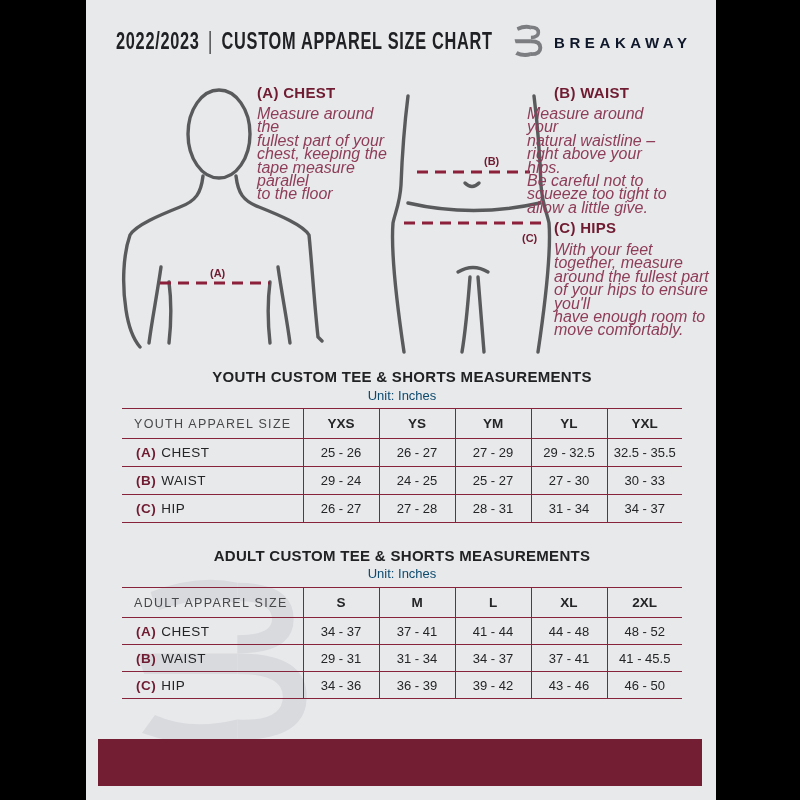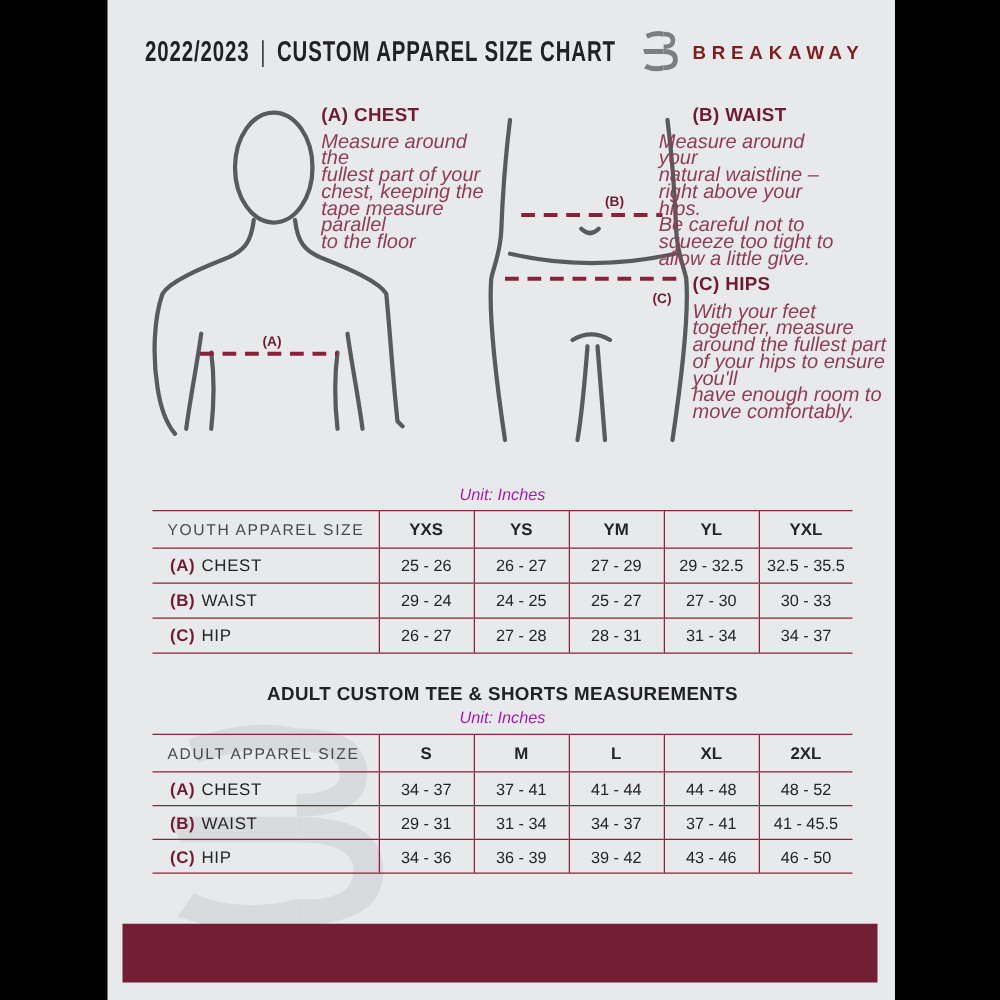--- a/index.html
+++ b/index.html
@@ -23,40 +23,40 @@
   .letterbox.right{left:716px;width:84px;}
   .page{position:absolute;left:86px;top:0;width:630px;height:800px;background:var(--bg);overflow:hidden;}
 
   
   .hdr-title{position:absolute;left:30px;top:28px;white-space:nowrap;
     transform:scaleX(0.71);transform-origin:left center;
     font-weight:bold;font-size:23px;color:#202124;letter-spacing:1px;}
   .hdr-title .pipe{font-weight:normal;color:#3a3b3d;margin:0 12px;}
   .brand-logo{position:absolute;left:425px;top:21px;color:#7c7d80;}
   .wordmark{position:absolute;left:468px;top:34px;font-weight:bold;font-size:15px;
-    letter-spacing:4.6px;color:#7f1d1d;white-space:nowrap;}
+    letter-spacing:4.6px;color:#0f172a;white-space:nowrap;}
 
   
   .instr-h{position:absolute;font-weight:bold;font-size:15px;color:var(--maroon-dark);
     letter-spacing:.3px;white-space:nowrap;}
   .instr-b{position:absolute;font-style:italic;font-size:16px;line-height:13.4px;
     color:var(--plum-text);white-space:pre-line;}
 
   
   .fig{position:absolute;}
   .fig path,.fig ellipse{fill:none;stroke:var(--fig);stroke-width:3.4;stroke-linecap:round;}
   .fig .dash{stroke:var(--dash);stroke-width:3.2;stroke-dasharray:11 7;stroke-linecap:butt;}
   .fig text{font-family:"Liberation Sans",sans-serif;font-weight:bold;font-size:11px;
     fill:var(--maroon-dark);}
 
   
   .sec-title{position:absolute;left:36px;width:560px;text-align:center;
     font-weight:bold;font-size:15px;color:#212224;letter-spacing:.3px;}
   .sec-unit{position:absolute;left:36px;width:560px;text-align:center;
-    font-style:italic;font-size:13px;color:#a21caf;}
+    font-size:13px;color:#0c4a6e;}
 
   
   .tbl{position:absolute;left:36px;width:560px;border-collapse:collapse;table-layout:fixed;}
   .tbl th,.tbl td{font-size:13px;color:#242527;text-align:center;vertical-align:middle;}
   .tbl thead th{font-weight:bold;font-size:13.5px;height:30px;margin-top:26px;}
   .tbl thead th.label-col{font-weight:normal;font-size:12.5px;color:var(--label-gray);
     letter-spacing:1.3px;text-align:left;padding-left:12px;}
   .tbl tr{border-top:1.5px solid var(--maroon-line);}
   .tbl tbody tr:last-child{border-bottom:1.5px solid var(--maroon-line);}
   .tbl th + th,.tbl td + td{border-left:1.1px solid var(--maroon-line);}
@@ -143,20 +143,21 @@
 
     <div class="instr-h" style="left:468px;top:219px">(C) HIPS</div>
     <div class="instr-b" style="left:468px;top:243px;width:160px">With your feet
 together, measure
 around the fullest part
 of your hips to ensure
 you'll
 have enough room to
 move comfortably.</div>
 
+    <div class="sec-title" style="top:368px">YOUTH CUSTOM TEE &amp; SHORTS MEASUREMENTS</div>
     <div class="sec-unit" style="top:388px">Unit: Inches</div>
 
     <table class="tbl tbl-youth" style="top:408px">
       <colgroup>
           <col style="width:181px">
           <col style="width:76px">
           <col style="width:76px">
           <col style="width:76px">
           <col style="width:76px">
           <col style="width:75px">

